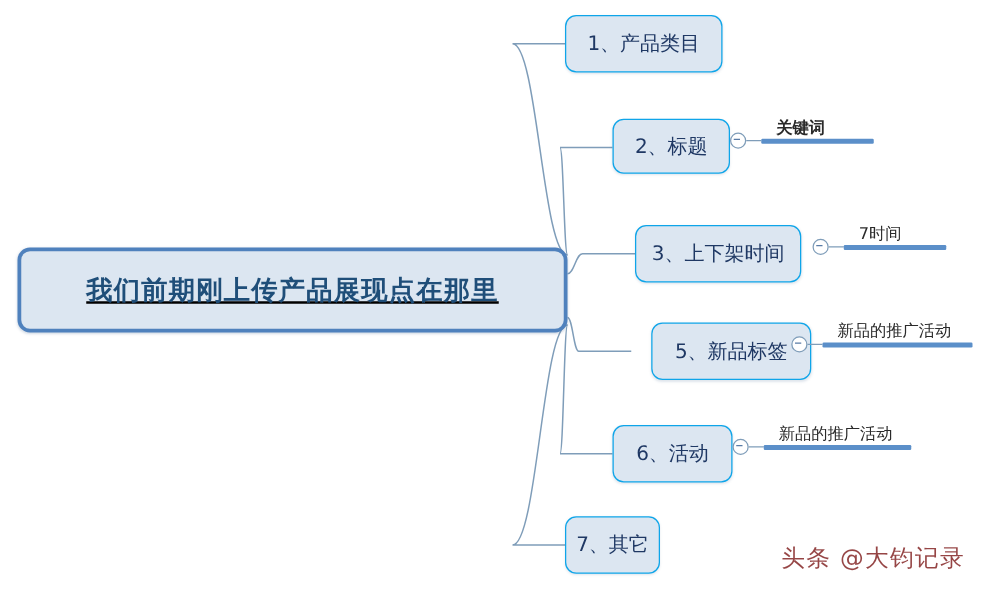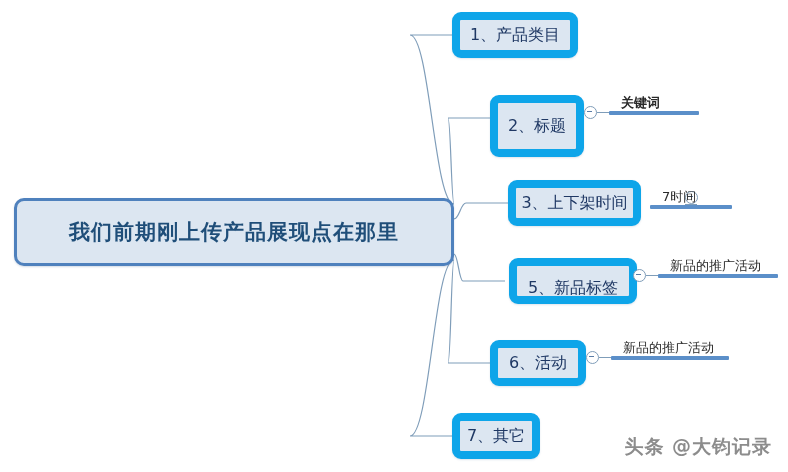--- a/index.html
+++ b/index.html
@@ -30,36 +30,37 @@
   .root-node {
     position: absolute;
     box-sizing: border-box;
     background: #dce6f1;
     border: 3px solid #4f81bd;
     border-radius: 10px;
     display: flex;
     align-items: center;
     justify-content: center;
     box-shadow: 0 1px 2px rgba(80,110,150,0.25);
+    text-decoration: underline;
   }
   .root-label {
     font-size: 21px;
     font-weight: bold;
     color: #1f4e79;
     letter-spacing: 1px;
     white-space: nowrap;
     line-height: 1;
   }
 
   
   .branch-node {
     position: absolute;
     box-sizing: border-box;
     background: #dce6f1;
-    border: 8px solid #0ea5e9;
+    border: 1px solid #0ea5e9;
     border-radius: 9px;
     display: flex;
     align-items: center;
     justify-content: center;
     box-shadow: 0 1px 2px rgba(80,110,150,0.18);
   }
   .branch-label {
     font-size: 16px;
     color: #1f3864;
     white-space: nowrap;
@@ -114,22 +115,22 @@
     white-space: nowrap;
     line-height: 1;
   }
 
   
   .watermark {
     position: absolute;
     right: 16px;
     bottom: 12px;
     font-size: 19px;
-    font-weight: bold;
-    color: #737373;
+    font-weight: normal;
+    color: #7f1d1d;
     opacity: 0.82;
     letter-spacing: 1px;
     white-space: nowrap;
     text-shadow: 0 1px 0 #ffffff;
   }
 </style>
 </head>
 <body>
 
 <div id="canvas">
@@ -144,43 +145,43 @@
     </svg>
 
   <div class="root-node" id="root-node" style="left: 14px; top: 198px; width: 440px; height: 68px;">
     <span class="root-label">我们前期刚上传产品展现点在那里</span>
   </div>
 
   <div id="branch-layer">
       <div class="branch-node" style="left: 452px; top: 12px; width: 126px; height: 46px;">
         <span class="branch-label">1、产品类目</span>
       </div>
-      <div class="branch-node" style="left: 490px; top: 95px; width: 94px; height: 62px;">
+      <div class="branch-node" style="left: 490px; top: 95px; width: 94px; height: 44px;">
         <span class="branch-label">2、标题</span>
       </div>
       <div class="sub-branch" style="left: 584px; top: 106px; font-weight: bold;">
         <div class="collapse-toggle"></div>
         <div class="sub-connector"></div>
         <div class="sub-body" style="width: 90px;">
           <div class="sub-text">关键词</div>
           <div class="sub-underline"></div>
         </div>
       </div>
       <div class="branch-node" style="left: 508px; top: 180px; width: 133px; height: 46px;">
         <span class="branch-label">3、上下架时间</span>
       </div>
-      <div class="sub-branch" style="left: 650px; top: 191px; flex-direction: column;">
+      <div class="sub-branch" style="left: 650px; top: 191px;">
         <div class="collapse-toggle"></div>
         <div class="sub-connector"></div>
         <div class="sub-body" style="width: 82px;">
           <div class="sub-text">7时间</div>
           <div class="sub-underline"></div>
         </div>
       </div>
-      <div class="branch-node" style="left: 509px; top: 258px; width: 128px; height: 46px; align-items: flex-end;">
+      <div class="branch-node" style="left: 521px; top: 258px; width: 128px; height: 46px;">
         <span class="branch-label">5、新品标签</span>
       </div>
       <div class="sub-branch" style="left: 633px; top: 269px;">
         <div class="collapse-toggle"></div>
         <div class="sub-connector"></div>
         <div class="sub-body" style="width: 120px;">
           <div class="sub-text">新品的推广活动</div>
           <div class="sub-underline"></div>
         </div>
       </div>
@@ -188,20 +189,20 @@
         <span class="branch-label">6、活动</span>
       </div>
       <div class="sub-branch" style="left: 586px; top: 351px;">
         <div class="collapse-toggle"></div>
         <div class="sub-connector"></div>
         <div class="sub-body" style="width: 118px;">
           <div class="sub-text">新品的推广活动</div>
           <div class="sub-underline"></div>
         </div>
       </div>
-      <div class="branch-node" style="left: 452px; top: 413px; width: 88px; height: 46px;">
+      <div class="branch-node" style="left: 452px; top: 413px; width: 76px; height: 46px;">
         <span class="branch-label">7、其它</span>
       </div>
     </div>
 
   <div class="watermark">头条 @大钧记录</div>
 
 </div>
 
 </body></html>

